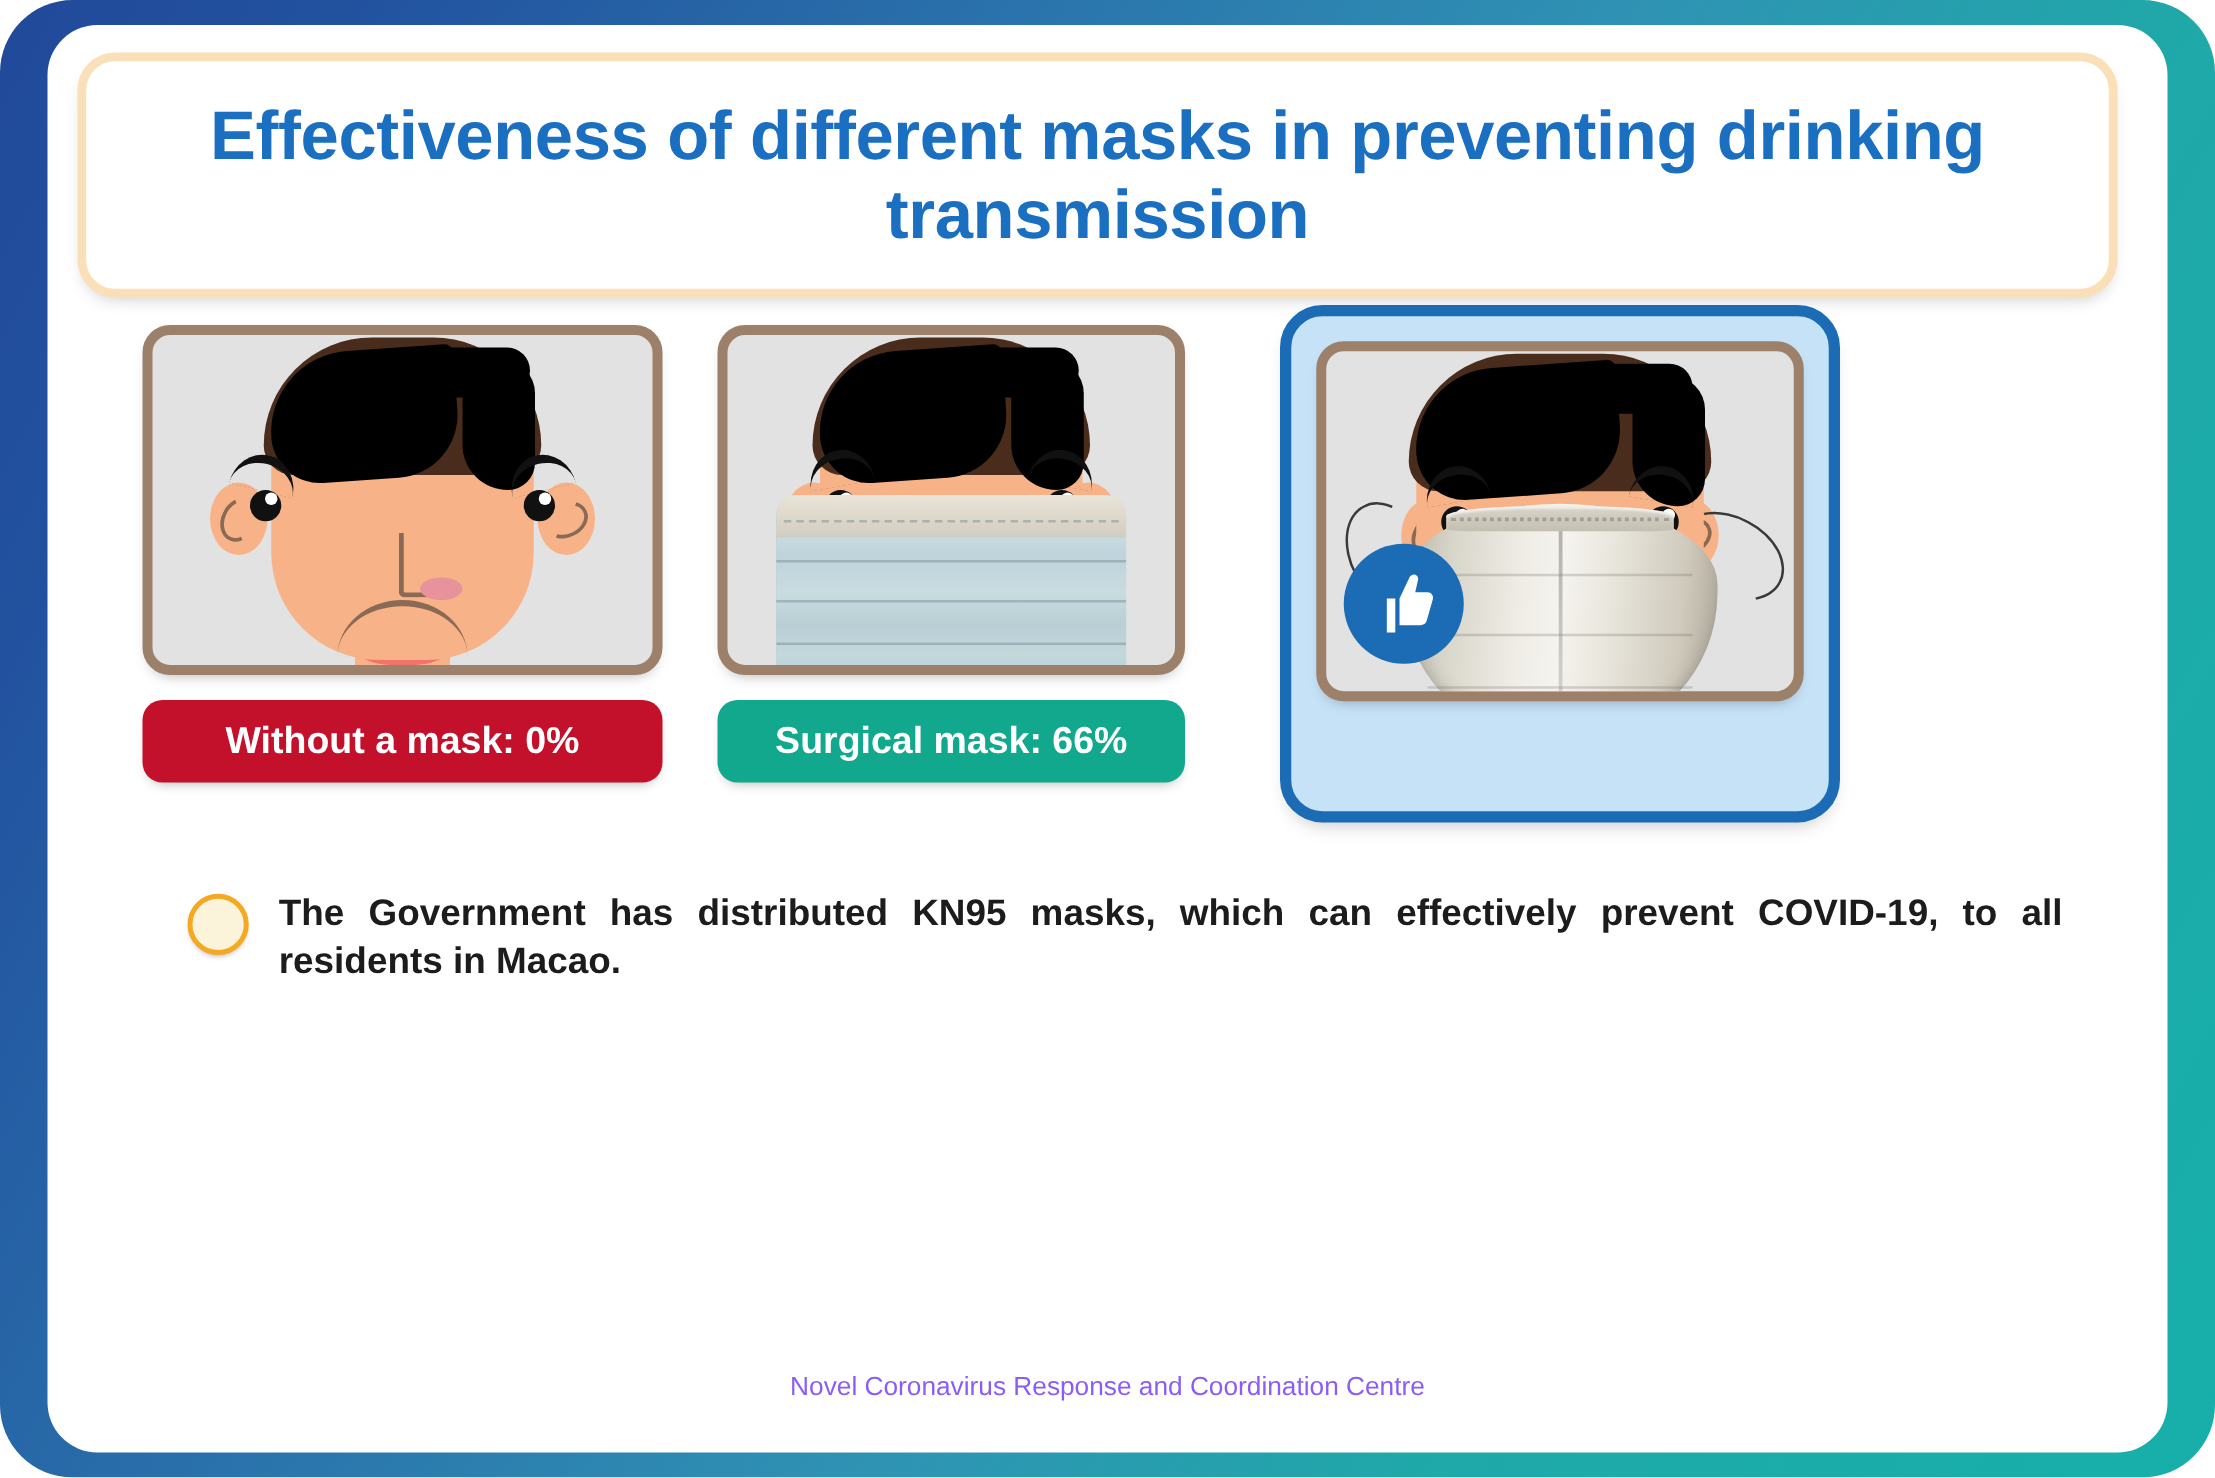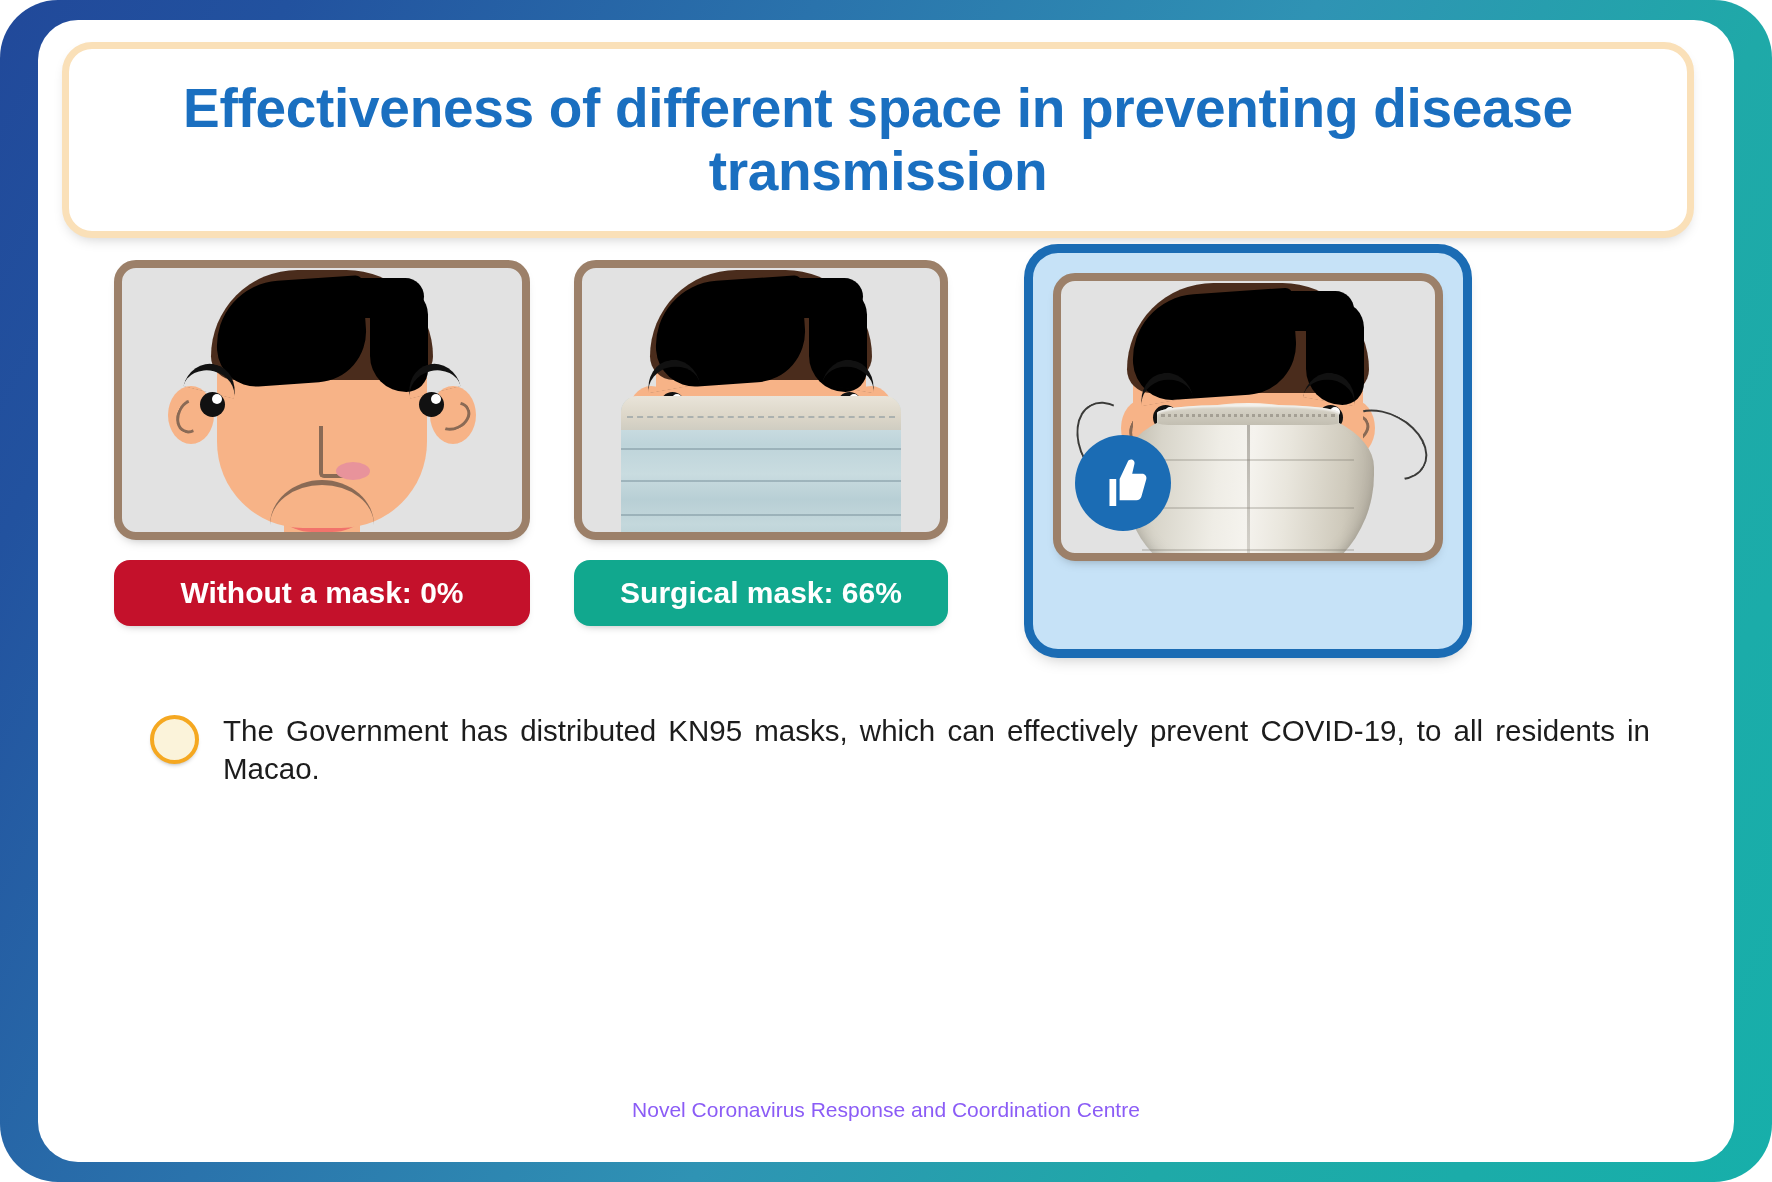--- a/index.html
+++ b/index.html
@@ -140,40 +140,40 @@
   .badge{
     margin-top:20px;height:66px;border-radius:16px;display:flex;align-items:center;justify-content:center;
     color:#ffffff;font-weight:bold;font-size:30px;box-shadow:0 5px 10px -6px rgba(0,0,0,.35);
   }
   .badge.red{background:#C4112B;}
   .badge.teal{background:#11A88E;}
   .badge.blue{background:#1B6CB4;border-radius:14px;letter-spacing:1.5px;}
 
   
   .bullets{position:absolute;left:112px;top:692px;width:1500px;}
-  .bullet{display:flex;align-items:flex-start;margin-bottom:40px;}
+  .bullet{display:flex;align-items:flex-start;margin-bottom:40px;font-weight:bold;}
   .dot{flex:0 0 auto;width:41px;height:41px;border-radius:50%;
        background:#FBF3DA;border:4px solid #F5A821;margin-right:24px;margin-top:3px;
        box-shadow:0 3px 5px -3px rgba(0,0,0,.4);}
   .btext{font-size:29.5px;line-height:1.28;color:#1C1C1C;text-align:justify;
          font-family:"Liberation Sans",sans-serif;}
   .bullet.nojust .btext{text-align:left;}
 
   
   .footer{position:absolute;left:0;right:0;bottom:40px;text-align:center;
           color:#8b5cf6;font-size:21px;}
 </style>
 </head>
 <body>
 
 <div id="poster">
   <div id="card">
 
     <div class="title-box">
-      <div class="title-text">Effectiveness of different space in preventing disease transmission</div>
+      <div class="title-text">Effectiveness of different masks in preventing drinking transmission</div>
     </div>
 
     <div class="panels">
 
       <div class="panel p1">
         <div class="photo">
           <div class="face-wrap">
             <div class="neck"></div>
               <div class="collar"></div>
             <div class="ear l">

